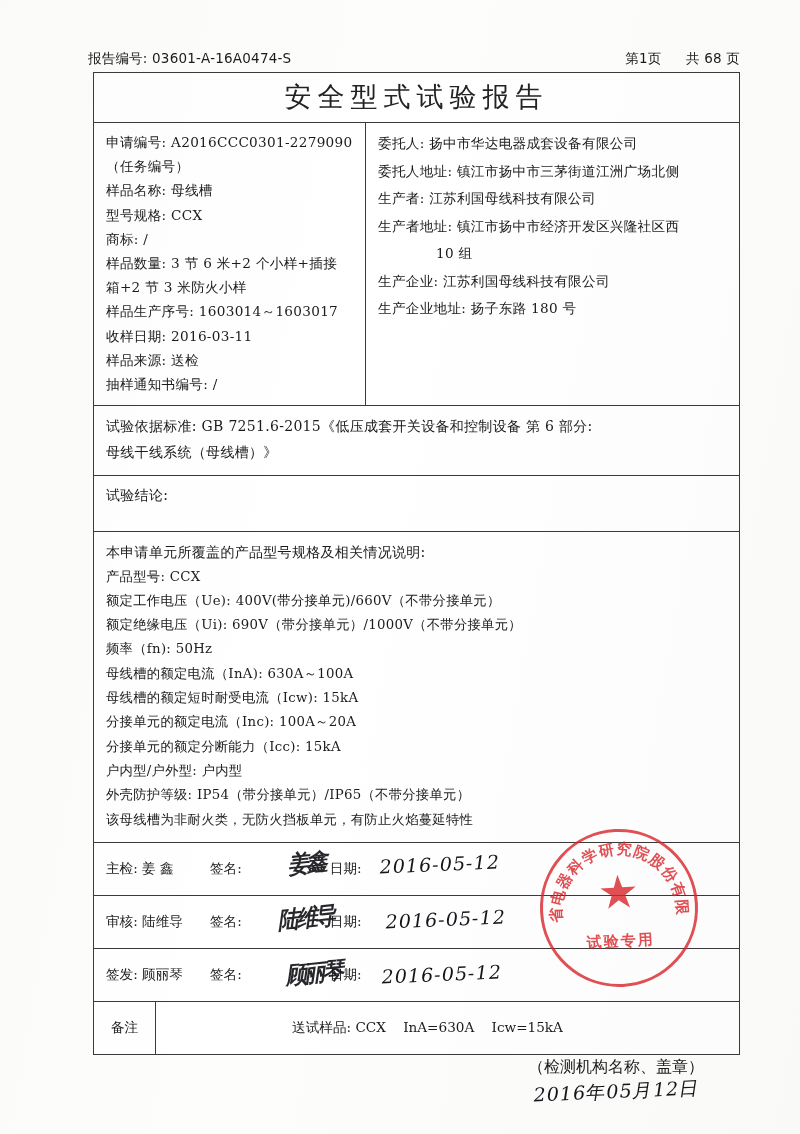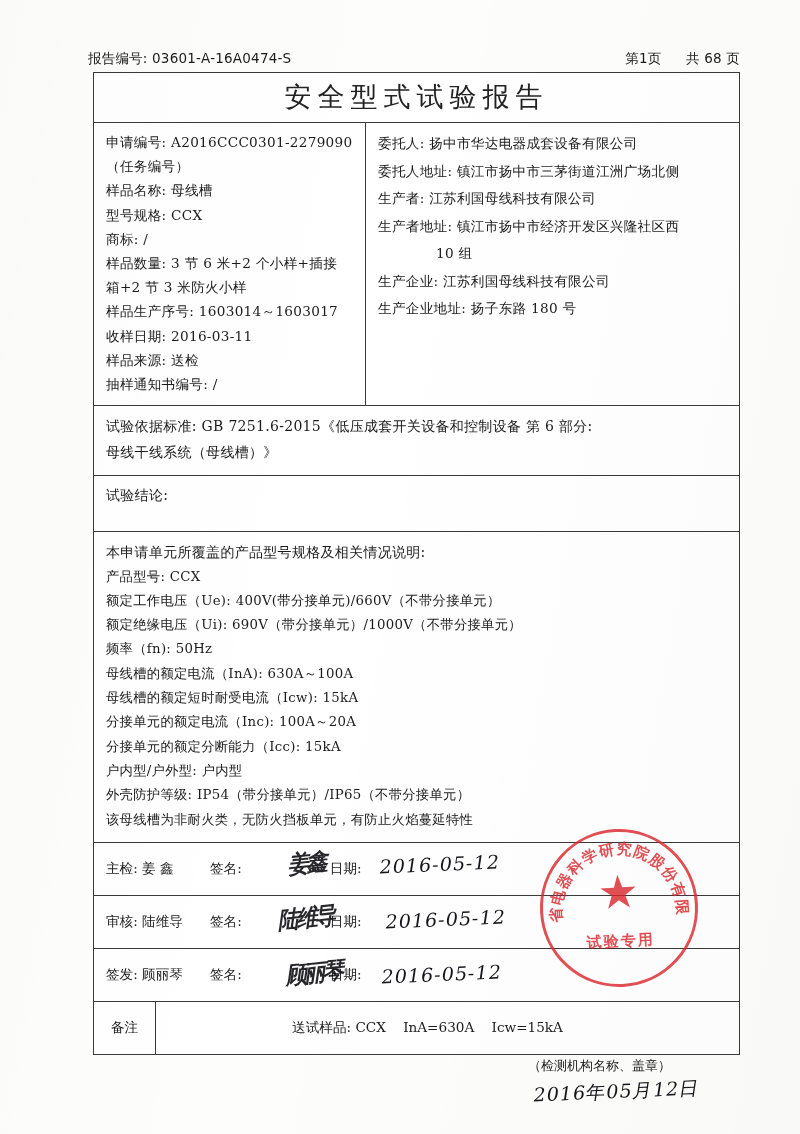--- a/index.html
+++ b/index.html
@@ -211,21 +211,21 @@
     font-size: 15px;
     font-weight: 700;
     letter-spacing: 2px;
     font-family: "DejaVu Sans", "Liberation Sans", sans-serif;
   }
 
   .stamp-caption {
     position: absolute;
     left: 10px;
     top: 108px;
-    font-size: 13px;
+    font-size: 16px;
     font-family: Liberation Sans, sans-serif;
     white-space: nowrap;
     z-index: 8;
   }
   .stamp-date {
     position: absolute;
     left: 16px;
     top: 130px;
     z-index: 9;
   }

